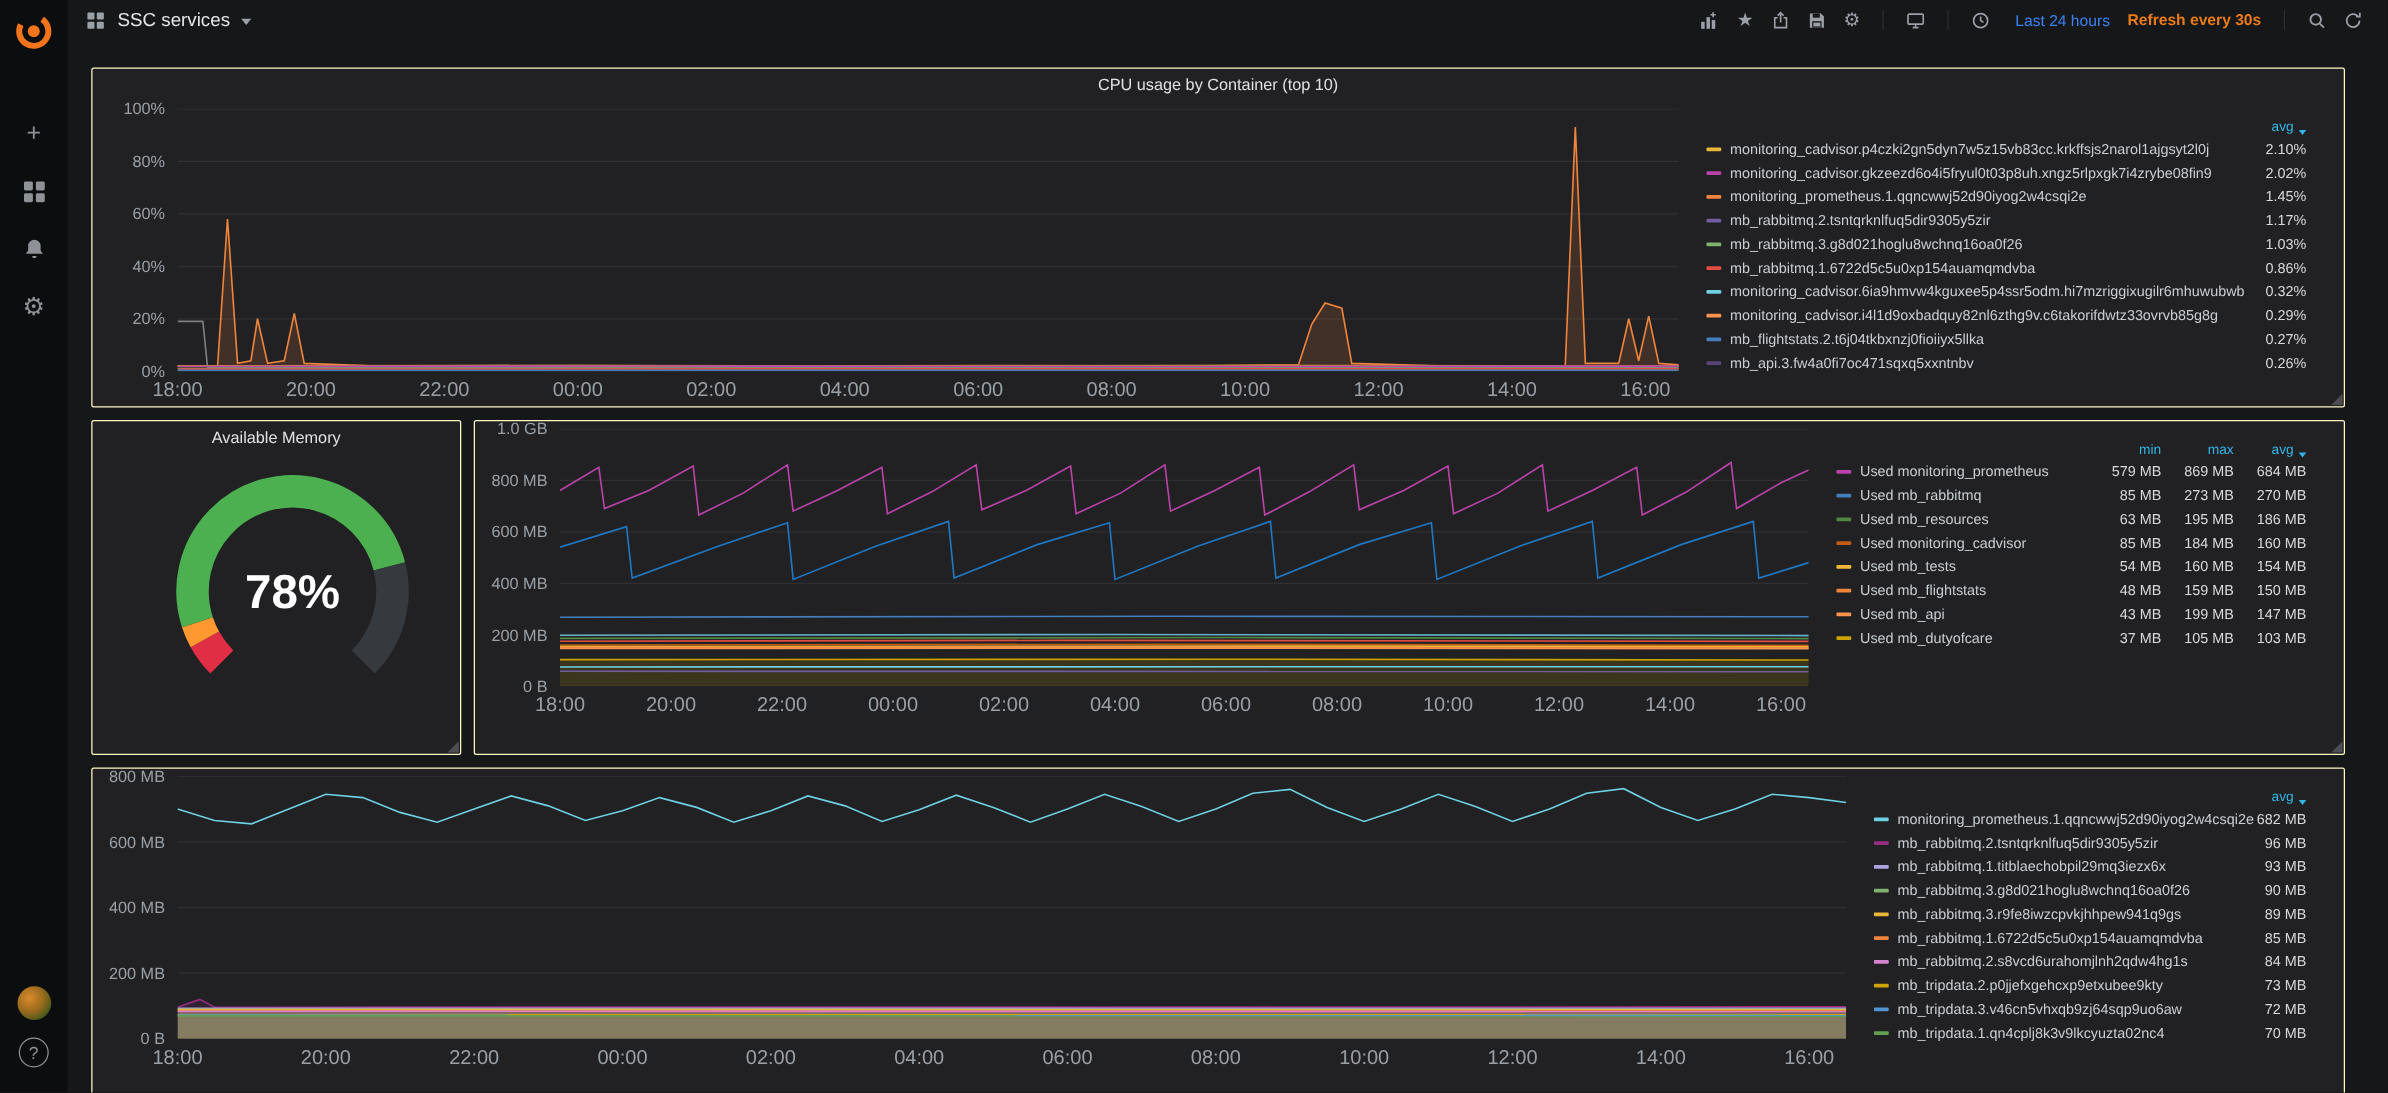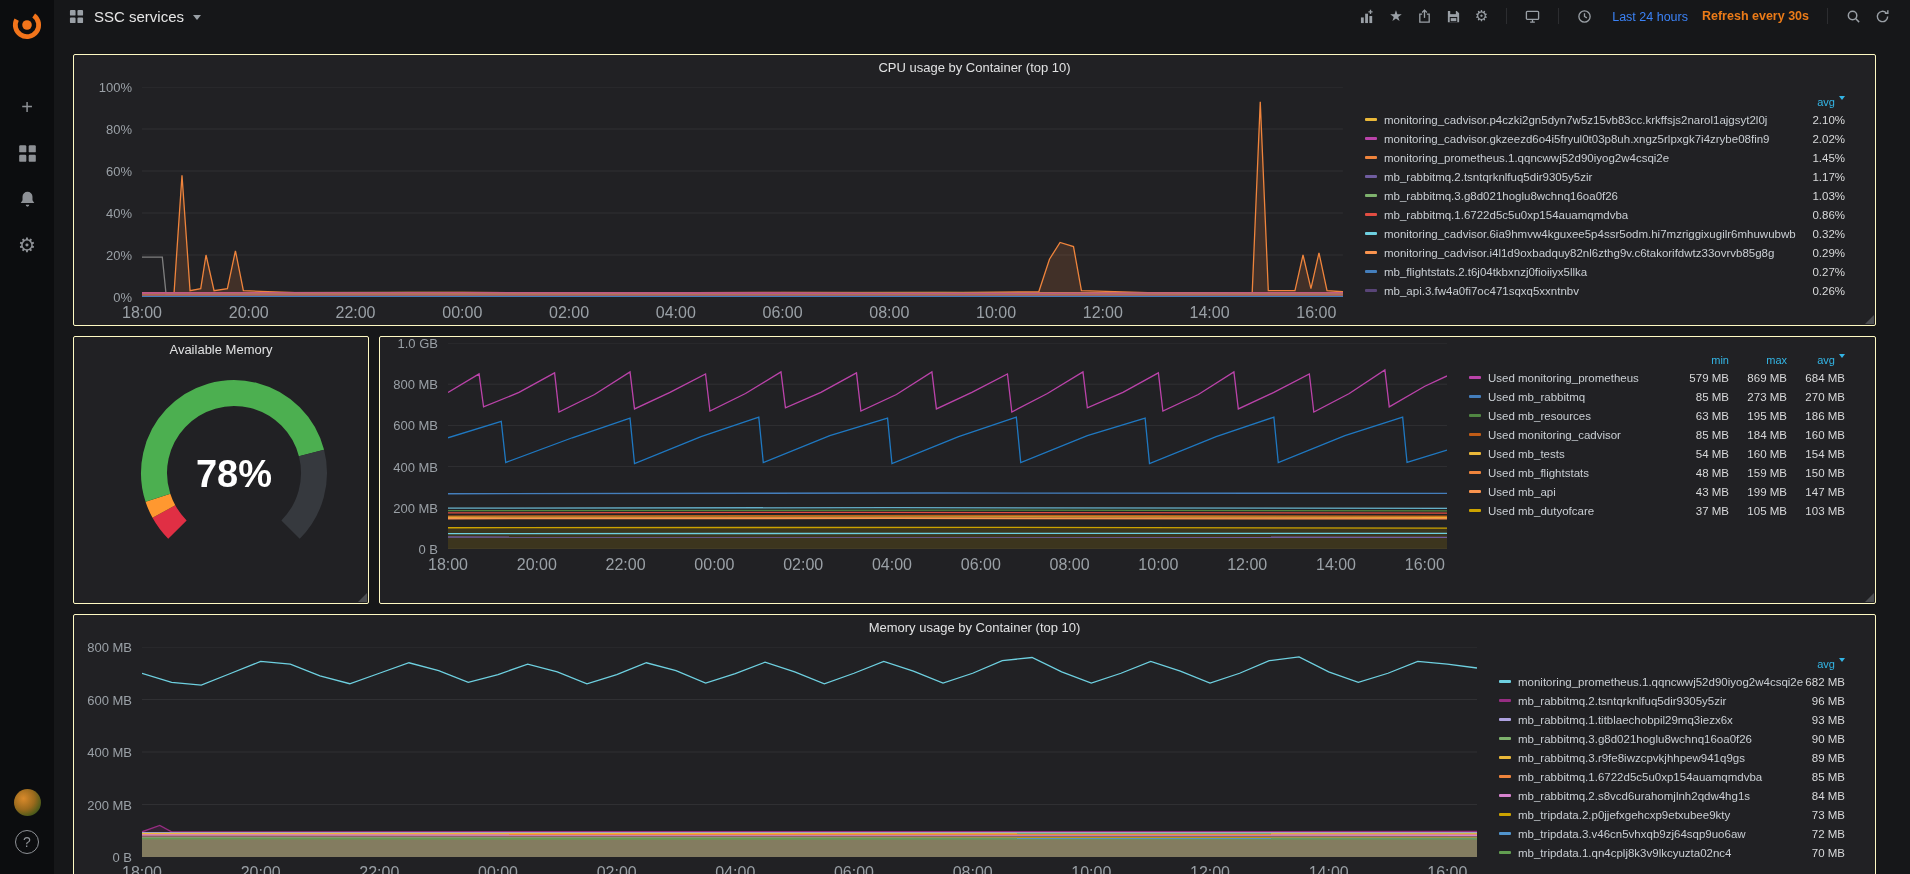--- a/index.html
+++ b/index.html
@@ -54,21 +54,21 @@
   .xlabels{position:absolute;left:46px;right:10px;bottom:0;height:16px}
   .xtick{position:absolute;top:3px;transform:translateX(-50%);font-size:16px;color:#9aa0a6;white-space:nowrap}
 
   
   .legend{overflow:hidden;font-size:11.5px;padding:10px 8px 0 12px}
   .panel-cpu  .legend{width:500px;height:228px;padding-top:12px}
   .panel-svc  .legend{width:396px;padding-top:14px}
   .panel-ctr  .legend{width:366px;padding-top:14px}
   .legend-head{display:flex;justify-content:flex-end;align-items:center;height:17px}
   .legend-col-head{color:#33b5e5;font-size:11px;width:58px;display:inline-flex;justify-content:flex-end;
-    align-items:flex-start;cursor:pointer}
+    align-items:flex-end;cursor:pointer}
   .legend-list .legend-col-head{width:auto}
   .sort-caret{width:0;height:0;border-left:3.5px solid transparent;border-right:3.5px solid transparent;
     border-top:4.5px solid #33b5e5;margin-left:4px;display:inline-block}
   .legend-row{display:flex;align-items:center;height:19px;white-space:nowrap;overflow:hidden}
   .legend-dash{width:12px;height:3px;border-radius:1px;margin-right:7px;flex:none;cursor:pointer}
   .legend-name{color:#c9ced3;overflow:hidden;text-overflow:ellipsis;cursor:pointer;flex:1}
   .legend-val{width:58px;text-align:right;color:#d8d9da;flex:none}
   .legend-list .legend-val{width:auto;margin-left:auto}
 
   
@@ -410,21 +410,20 @@
             <span class="legend-val">37 MB</span>
             <span class="legend-val">105 MB</span>
             <span class="legend-val">103 MB</span>
           </div>
         </div>
     </div>
     <span class="resize-handle"></span>
   </section>
 
   <section class="panel panel-ctr">
-    <h2 class="panel-title">Memory usage by Container (top 10)</h2>
     <div class="panel-body">
       <div class="chart-wrap">
         <div class="ylabels">
             <div class="ytick" style="top: 100%;">0 B</div>
             <div class="ytick" style="top: 75%;">200 MB</div>
             <div class="ytick" style="top: 50%;">400 MB</div>
             <div class="ytick" style="top: 25%;">600 MB</div>
             <div class="ytick" style="top: 0%;">800 MB</div>
           </div>
         <div class="plot">

